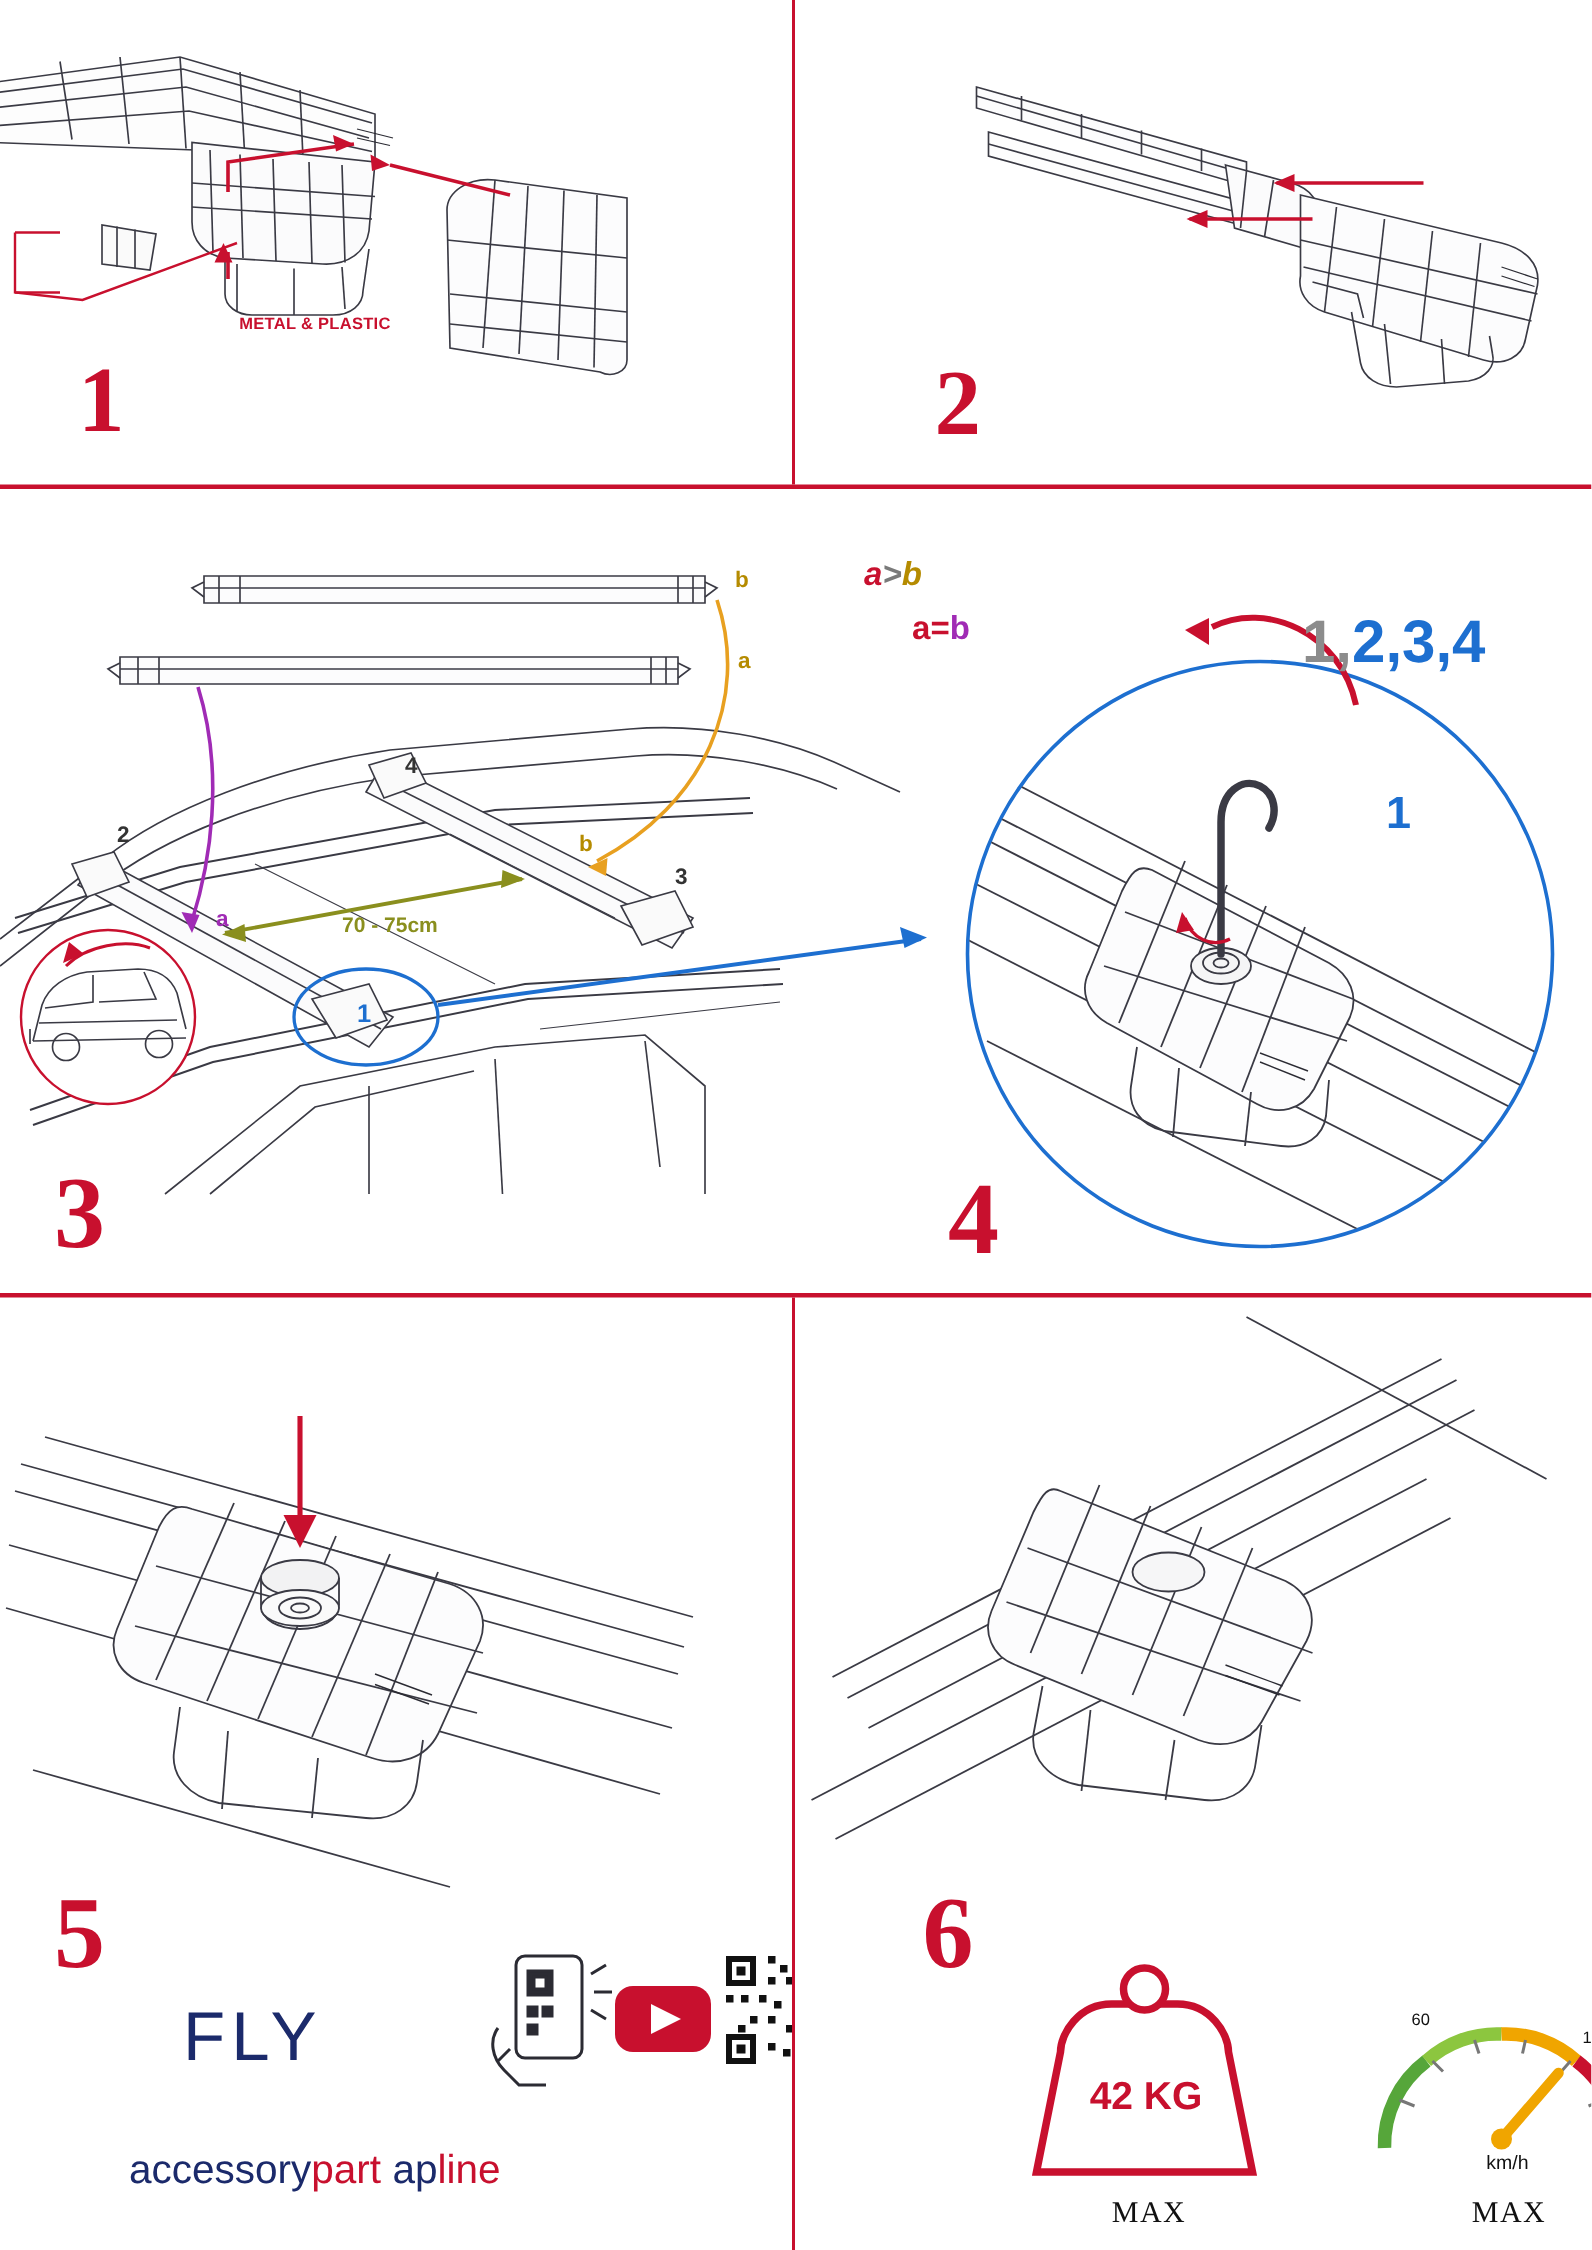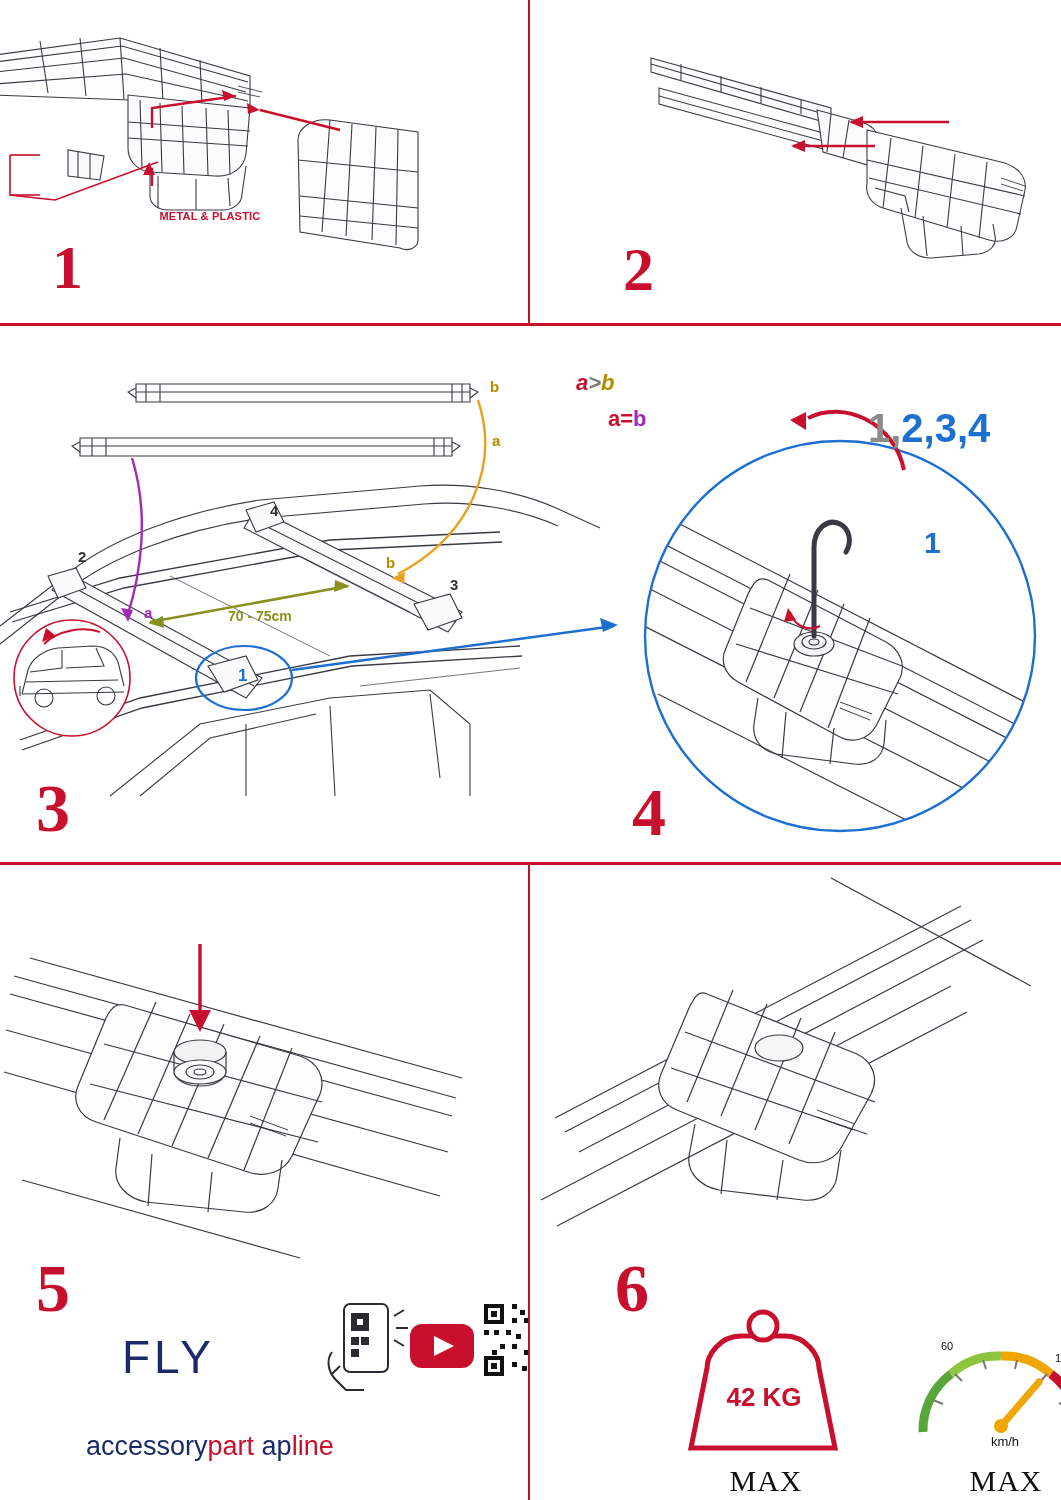--- a/index.html
+++ b/index.html
@@ -27,21 +27,21 @@
   .tag.a{color:#b58b00;}
   .tag.num{color:#333;}
   .tag.blue{color:#1d6fd0;font-size:17px;}
   .tag.pink{color:#a02bb5;}
   .fly{font-family:"Liberation Sans",sans-serif;font-size:46px;letter-spacing:4px;color:#1b2a6b;font-weight:400;}
   .brandline{font-size:27px;letter-spacing:0px;margin-left:20px;}
   .acc{color:#1b2a6b;}
   .part{color:#c8102e;}
   .ap{color:#1b2a6b;}
   .line{color:#c8102e;}
-  .maxlbl{font-family:"Liberation Serif",serif;font-size:30px;color:#111;letter-spacing:1px;}
+  .maxlbl{font-family:"Liberation Serif",serif;font-size:20px;color:#111;letter-spacing:1px;}
   .kgtext{color:#c8102e;font-weight:700;font-size:26px;font-family:"Liberation Sans",sans-serif;}
   .kmh{font-size:11px;fill:#111;}
 </style>
 </head>
 <body>
 
 <div class="hr" style="top:323px;"></div>
 <div class="hr" style="top:862px;"></div>
 <div class="vr" style="left:528px;top:0;height:323px;"></div>
 <div class="vr" style="left:528px;top:865px;height:635px;"></div>

